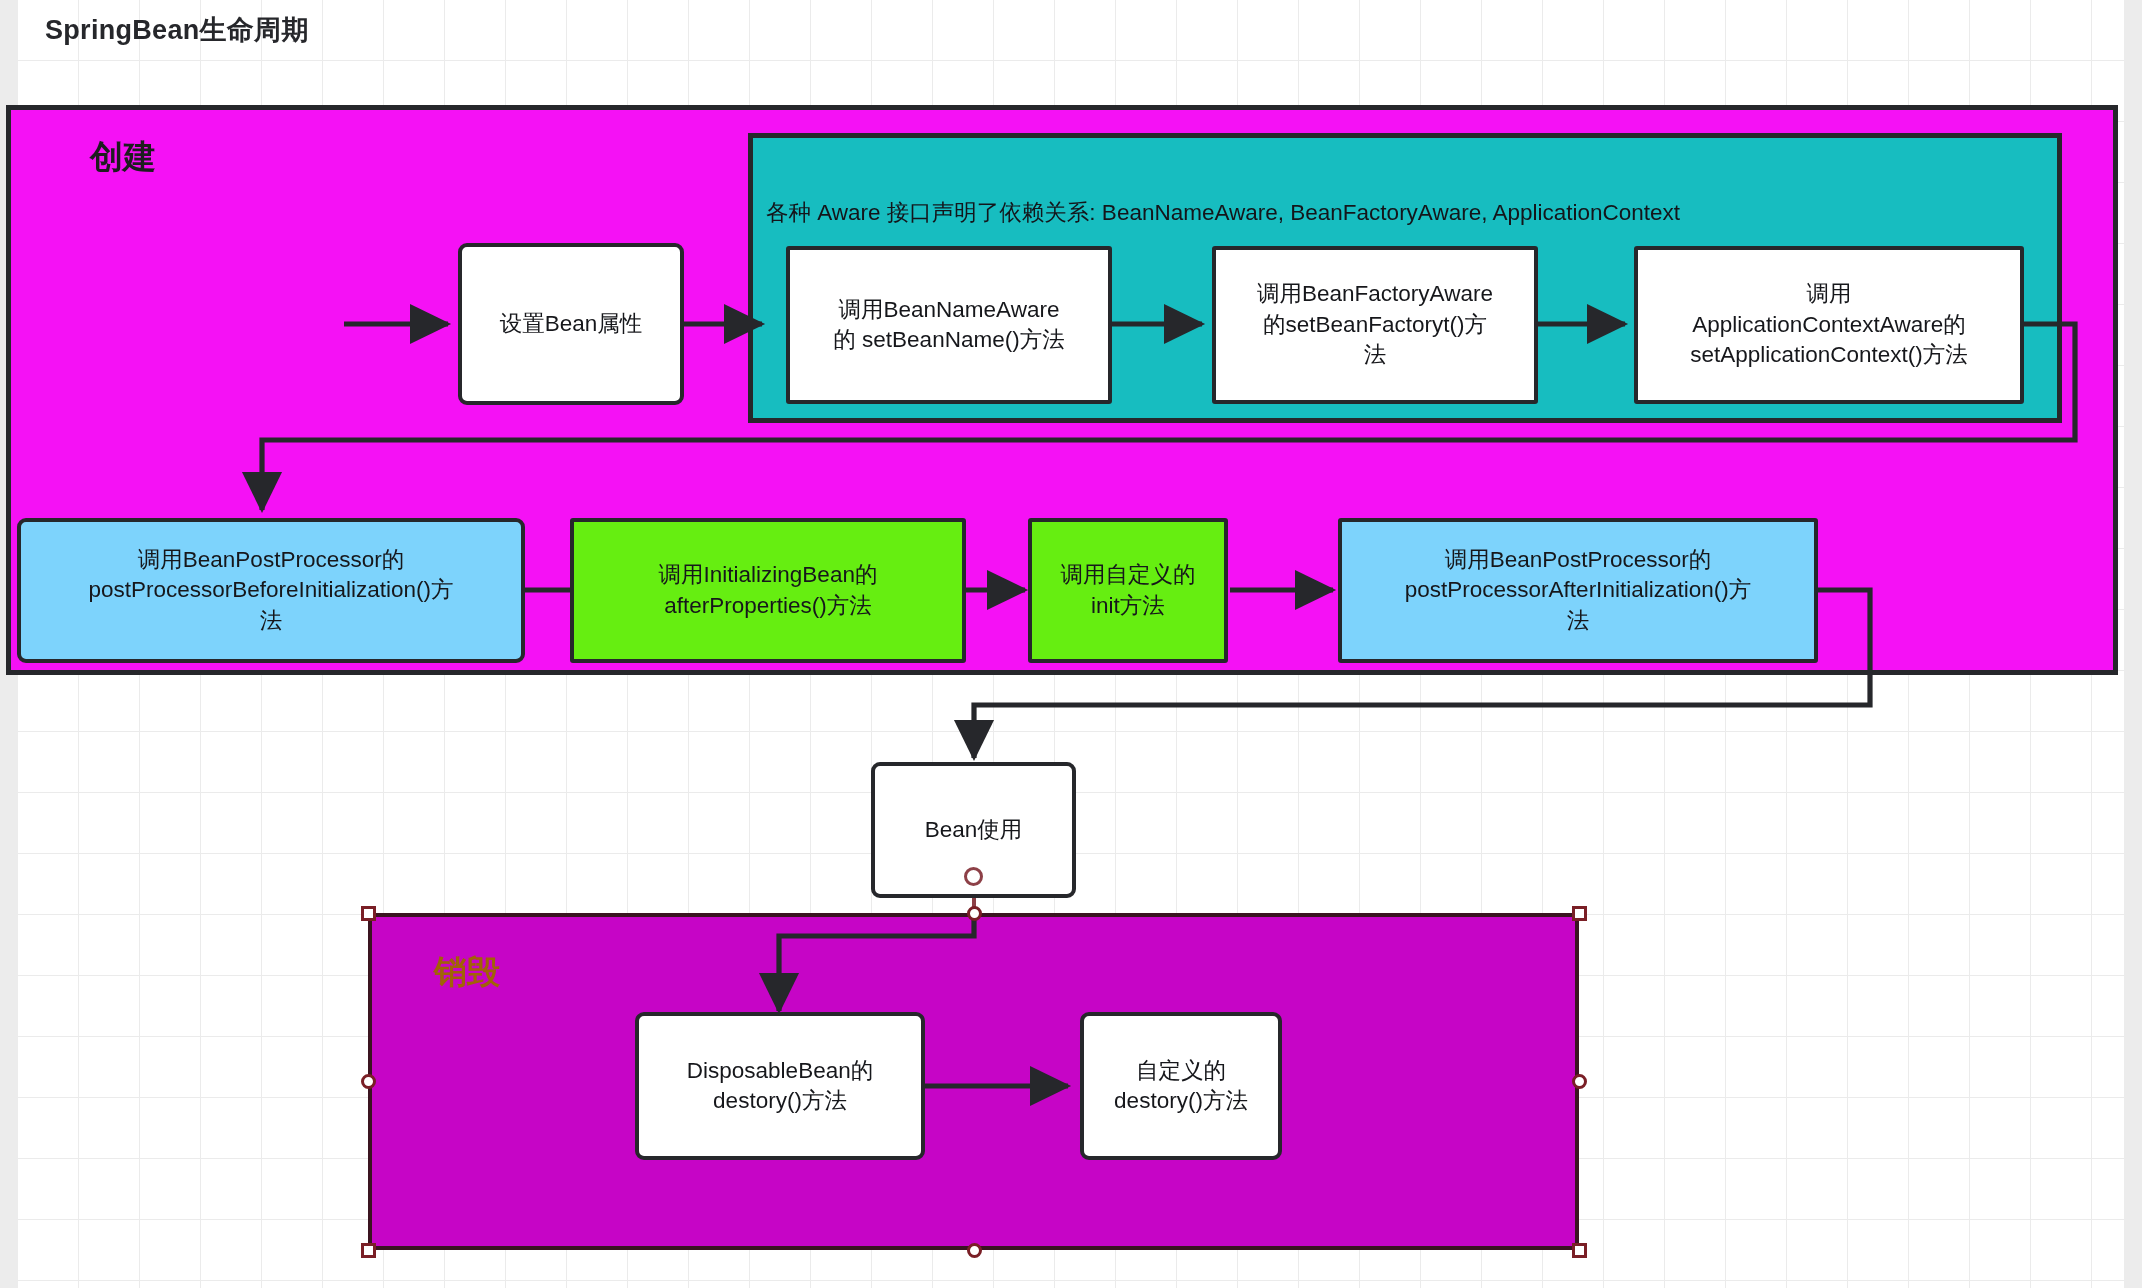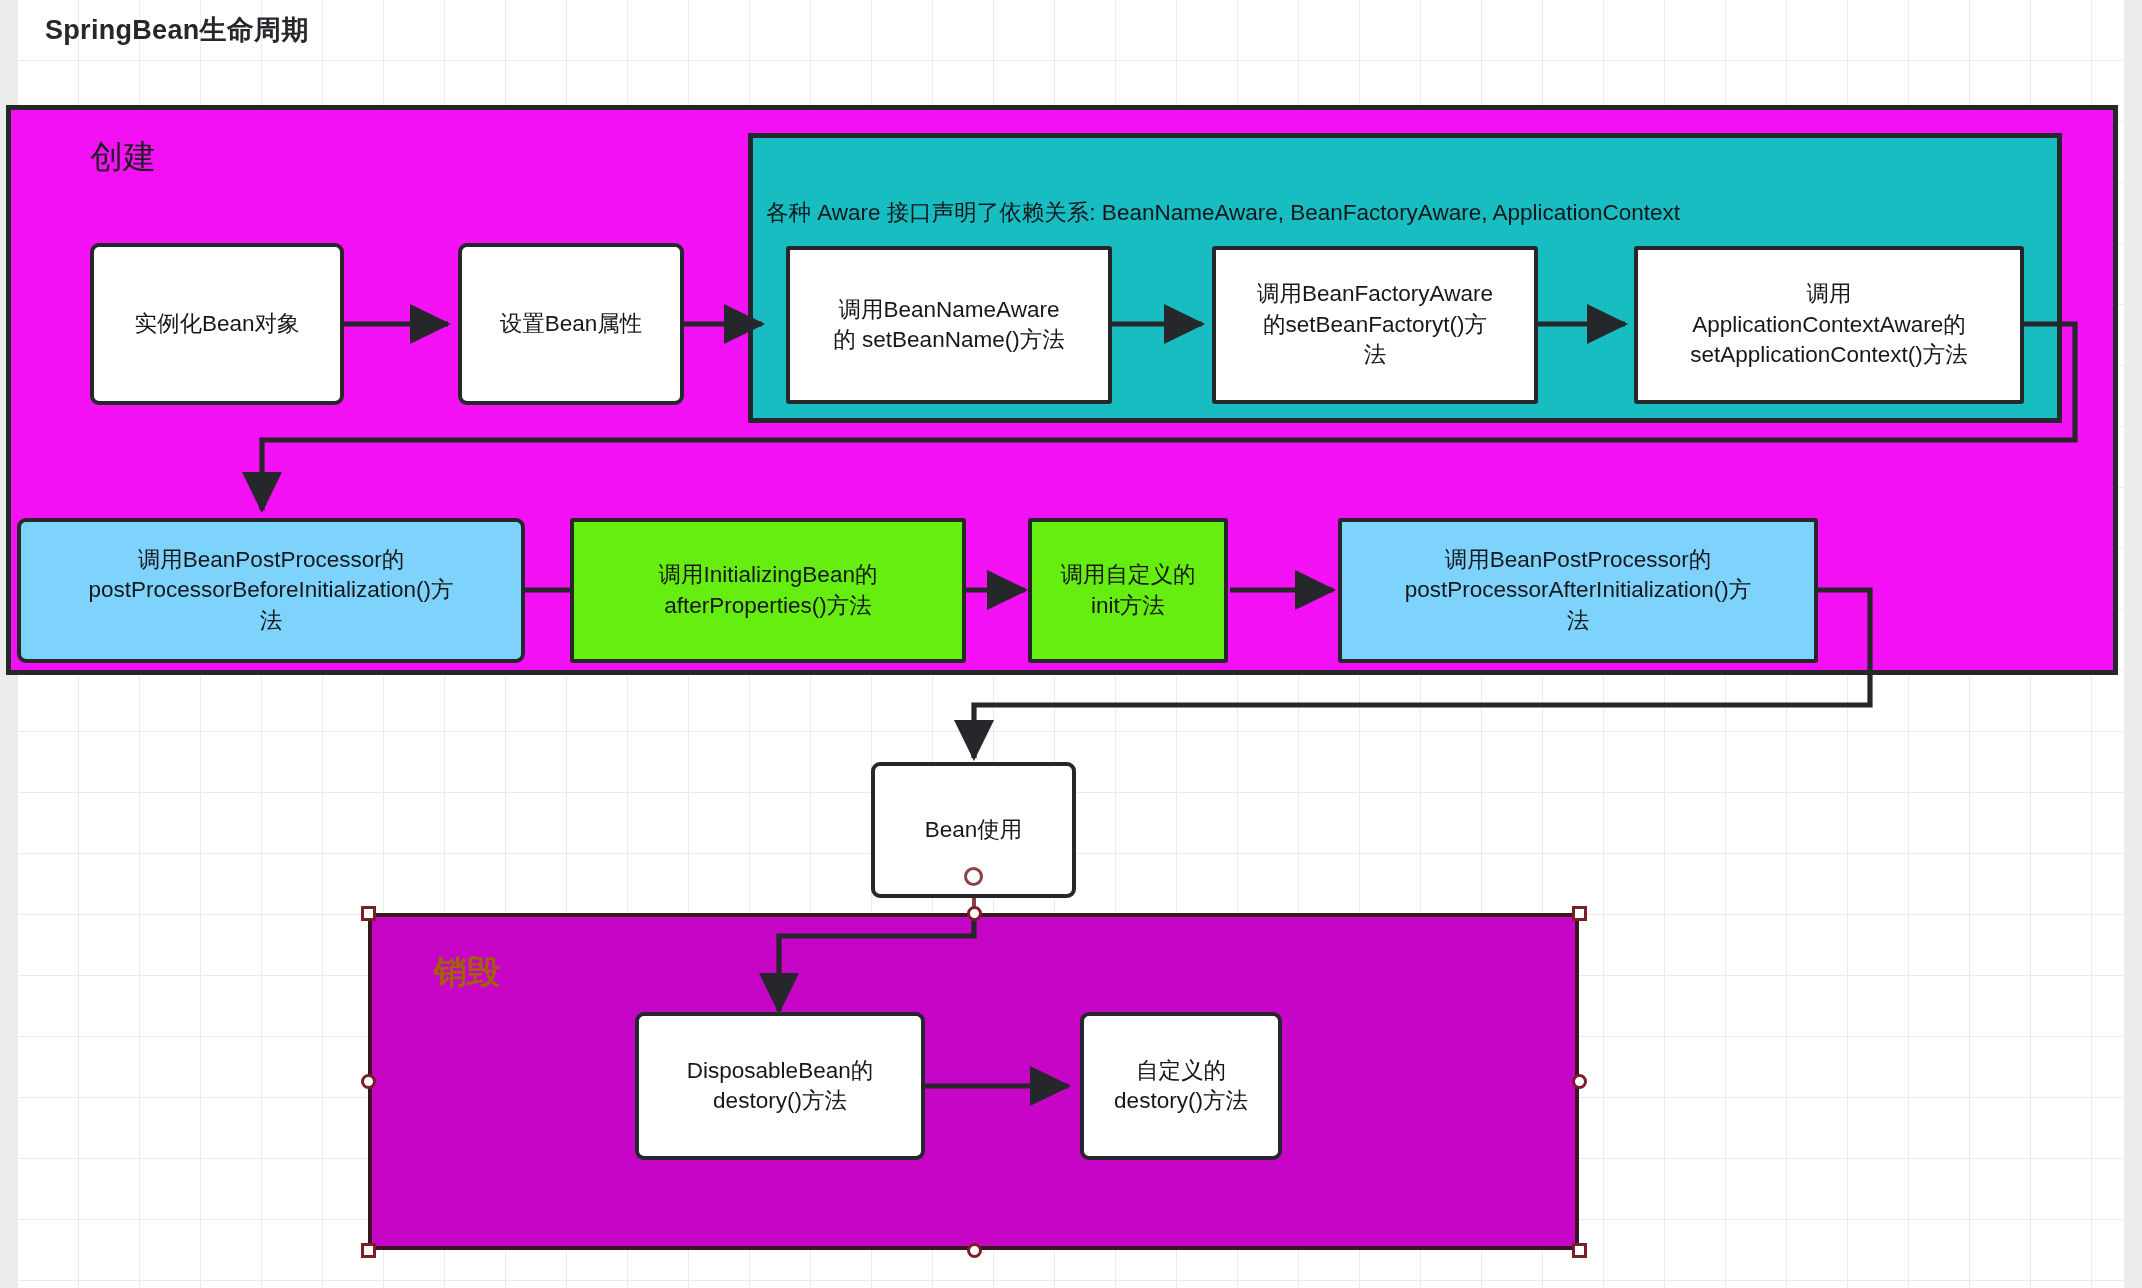--- a/index.html
+++ b/index.html
@@ -32,21 +32,21 @@
     white-space:nowrap;
   }
 
   
   .create-box{
     position:absolute;left:6px;top:105px;width:2112px;height:570px;
     background:#f511f5;border:5px solid #26272b;box-sizing:border-box;
   }
   .create-label{
     position:absolute;left:90px;top:135px;
-    font-size:33px;font-weight:normal;color:#1d1d1f;
+    font-size:33px;font-weight:bold;color:#1d1d1f;
   }
   .aware-box{
     position:absolute;left:748px;top:133px;width:1314px;height:290px;
     background:#17bdc0;border:5px solid #26272b;box-sizing:border-box;
   }
   .aware-title{
     position:absolute;left:766px;top:164px;width:1290px;
     font-size:22.5px;color:#14151a;white-space:nowrap;margin-top:33px;
   }
 
@@ -125,21 +125,20 @@
       <path d="M2024,324 L2075,324 L2075,440 L262,440 L262,510"></path>
 
       <path d="M1817,590 L1870,590 L1870,705 L974,705 L974,758"></path>
 
       <path d="M974,920 L974,936 L779,936 L779,1011"></path>
     </g>
 
     <path d="M974,876 L974,920" stroke="#8d4047" stroke-width="4" fill="none"></path>
   </svg>
 
-  <div class="node" style="left:90px;top:243px;width:254px;height:162px;">实例化Bean对象</div>
   <div class="node" style="left:458px;top:243px;width:226px;height:162px;">设置Bean属性</div>
   <div class="node sq" style="left:786px;top:246px;width:326px;height:158px;">调用BeanNameAware
 的  setBeanName()方法</div>
   <div class="node sq" style="left:1212px;top:246px;width:326px;height:158px;">调用BeanFactoryAware
 的setBeanFactoryt()方
 法</div>
   <div class="node sq" style="left:1634px;top:246px;width:390px;height:158px;">调用
 ApplicationContextAware的
 setApplicationContext()方法</div>
 

